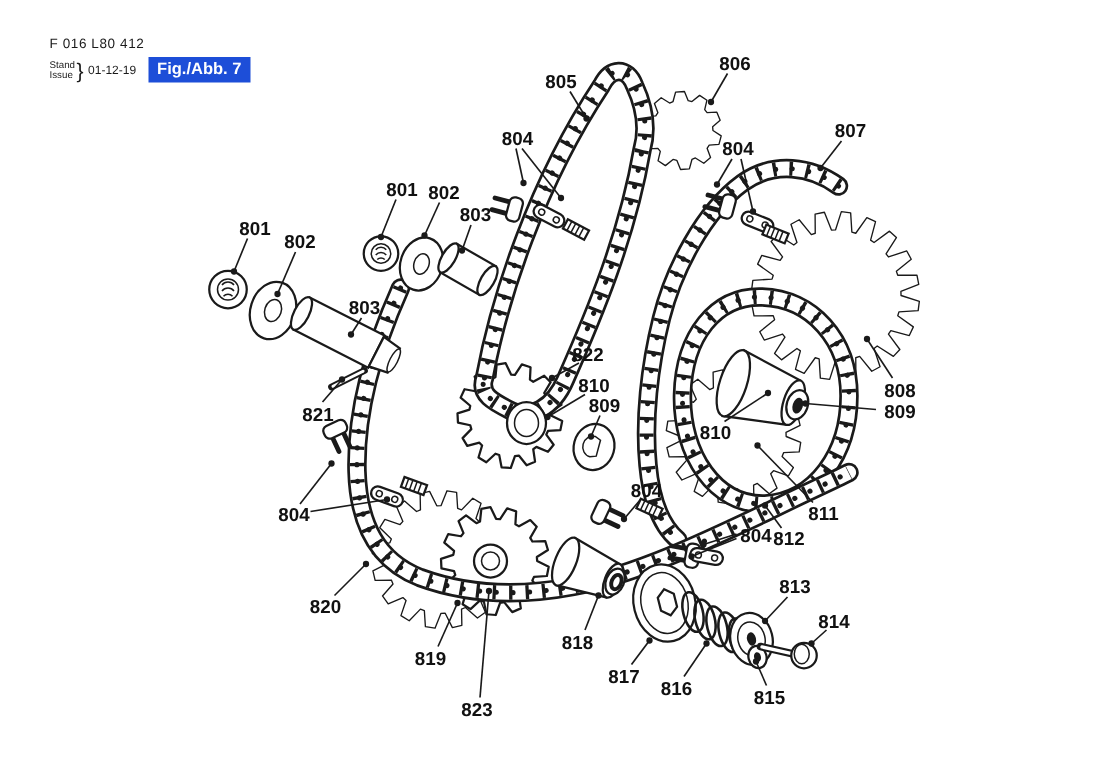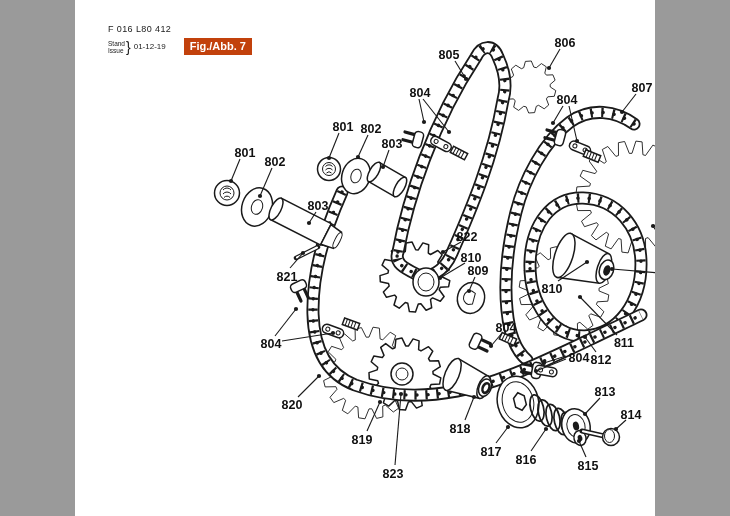--- a/index.html
+++ b/index.html
@@ -1,24 +1,24 @@
 <!DOCTYPE html>
 <html><head>
 <meta charset="utf-8">
 <style>
   html,body{margin:0;padding:0;background:#9a9a9a;}
-  .page{position:relative;width:580px;height:516px;background:#fff;color:#1a1a1a;
+  .page{position:relative;width:730px;height:516px;background:#fff;color:#1a1a1a;
         font-family:"Liberation Sans",sans-serif;overflow:hidden;margin:0 auto;}
   .hdr{position:absolute;left:33px;top:24px;}
   .partno{font-size:9px;letter-spacing:.4px;}
   .stand-row{display:flex;align-items:center;margin-top:4px;}
   .si{font-size:6.5px;line-height:7px;}
   .brace{font-size:14px;font-weight:400;margin:0 3px 0 1px;}
-  .date{font-size:8px;margin-right:18px;}
-  .figbox{background:#c2410c;color:#fff;font-weight:bold;font-size:11px;padding:2px 6px 3px 6px;}
+  .date{font-size:8px;margin-right:8px;}
+  .figbox{background:#1d4ed8;color:#fff;font-weight:bold;font-size:11px;padding:2px 6px 3px 6px;}
   .ftr{position:absolute;left:36px;bottom:27px;font-size:8px;line-height:10px;}
   svg.diag{position:absolute;left:0;top:0;}
   .lbl{font:bold 12.5px "Liberation Sans",sans-serif;fill:#111;text-anchor:middle;}
   .lead{stroke:#1a1a1a;stroke-width:1.1;fill:none;}
   .ghost{fill:none;stroke:#1a1a1a;stroke-width:.9;stroke-linejoin:round;}
   .sgear{fill:#fff;stroke:#1a1a1a;stroke-width:1.5;stroke-linejoin:round;}
   .part{fill:#fff;stroke:#1a1a1a;stroke-width:1.5;}
   .thin{stroke-width:1;}
   .dark{fill:#1a1a1a;stroke:none;}
   .c1{fill:none;stroke:#1a1a1a;stroke-width:13;stroke-linejoin:round;stroke-linecap:round;}

